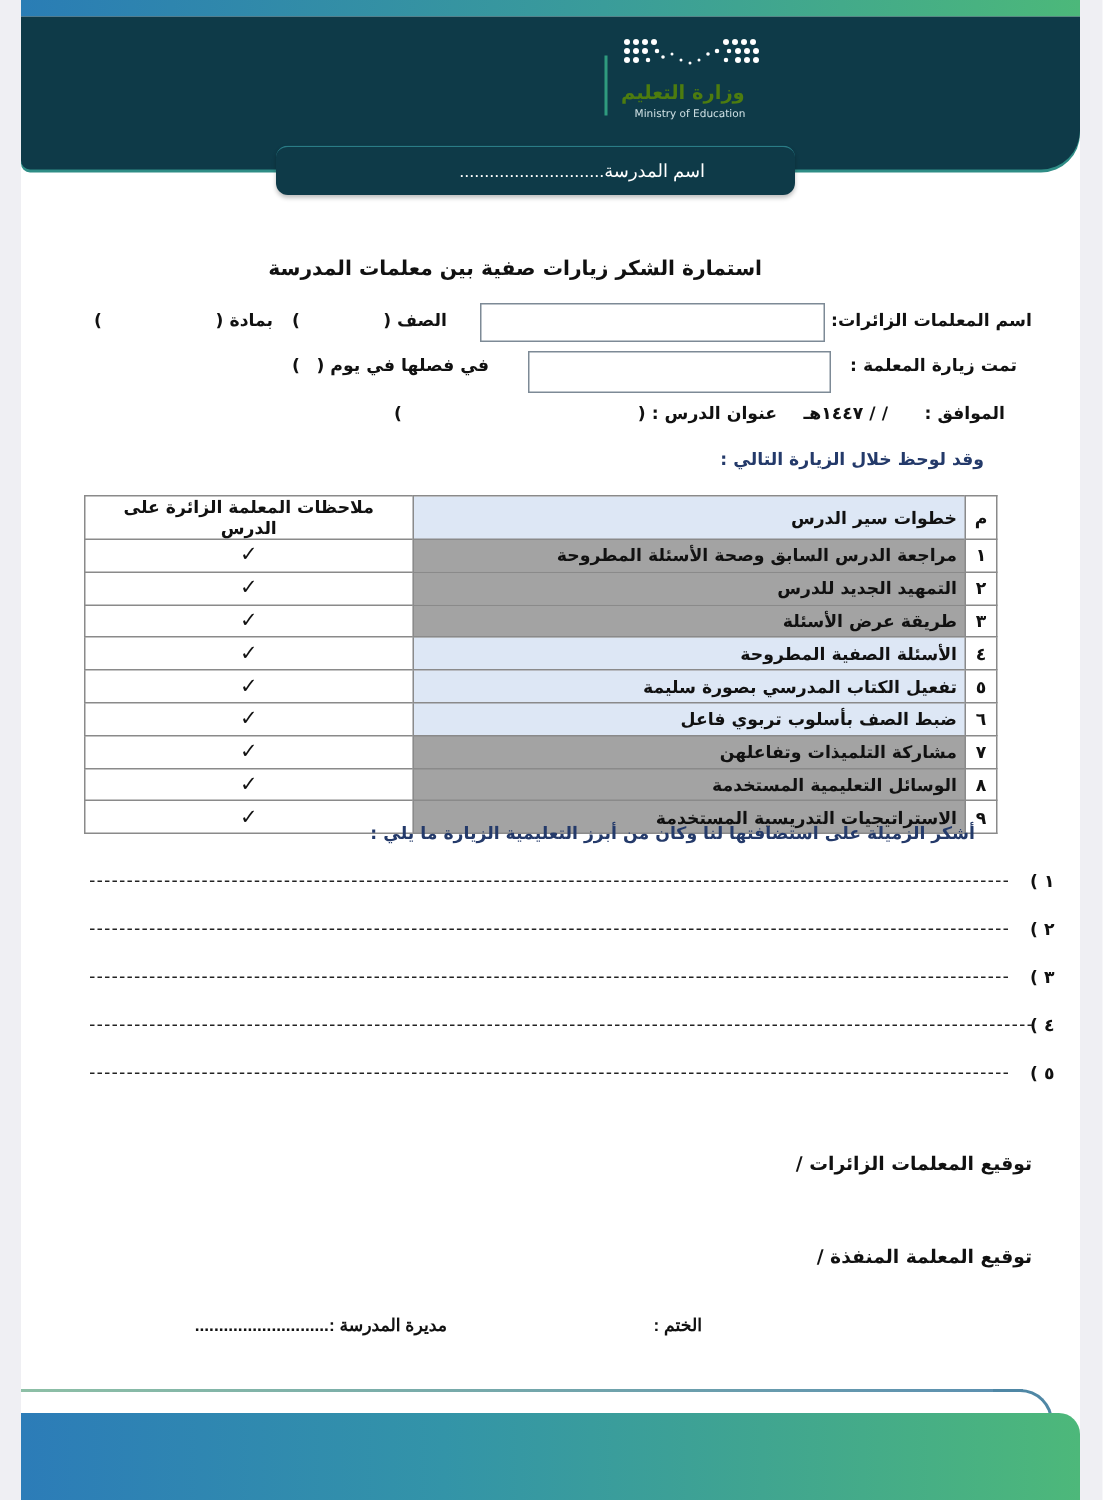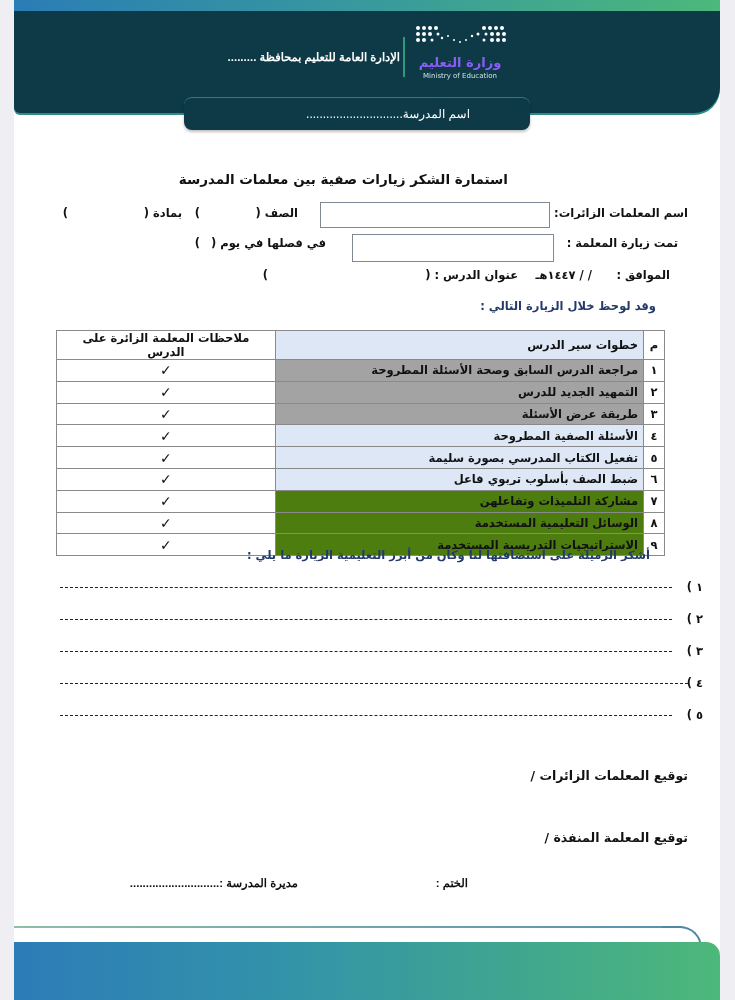--- a/index.html
+++ b/index.html
@@ -25,22 +25,22 @@
     border-radius: 0 0 26px 6px;
     box-shadow: 0 2px 0 #2f8d86;
   }
   .logo {
     position: absolute; left: 398px; top: 22px; width: 100px; height: 62px;
   }
   .logo-divider {
     position: absolute; left: 389px; top: 37px; width: 2px; height: 40px; background: #2f9b7e;
   }
   .logo-ar {
-    position: absolute; left: 400px; top: 55px; width: 92px; text-align: center;
-    color: #8b5cf6; font-size: 13px; font-weight: bold; letter-spacing: 0.5px;
+    position: absolute; left: 400px; top: 55px; width: 92px; text-align: left;
+    color: #4d7c0f; font-size: 13px; font-weight: bold; letter-spacing: 0.5px;
   }
   .logo-en {
     position: absolute; left: 400px; top: 72px; width: 92px; text-align: center;
     color: #cfe0e4; font-size: 7px; direction: ltr;
   }
   .directorate {
     position: absolute; left: 150px; top: 50px; width: 236px; text-align: right;
     color: #ffffff; font-size: 11.5px; font-weight: bold;
     font-family: "Liberation Sans", sans-serif;
   }
@@ -69,21 +69,21 @@
   }
   table.steps td, table.steps th {
     border: 1px solid #8a8a8a; height: 21.8px; padding: 0 5px;
   }
   table.steps th { font-weight: bold; background: #fff; }
   .col-num { width: 21px; text-align: center; }
   .col-step { width: 369px; text-align: right; }
   .col-note { width: 219px; text-align: center; background: #fff; }
   .g-green { background: #a3a3a3; }
   .g-blue { background: #dde7f5; }
-  .g-peach { background: #4d7c0f; }
+  .g-peach { background: #a3a3a3; }
   .hdr-step { background: #dde7f5 !important; }
   .check { font-size: 14px; font-weight: normal; }
   
   .line-row { position: absolute; left: 34px; width: 655px; height: 16px; }
   .line-row .num { position: absolute; right: 0; top: 0; font-size: 11.5px; font-weight: bold; }
   .line-row .dash { position: absolute; left: 12px; top: 7px; border-top: 1.3px dashed #222; }
   
   .footer-line {
     position: absolute; left: 0; top: 926px; width: 668px; height: 2px;
     background: linear-gradient(to right, #8dbfa6, #5b8fb0);
@@ -136,21 +136,20 @@
         <circle cx="92" cy="12" r="2"></circle>
         <circle cx="80" cy="18" r="2"></circle>
         <circle cx="86" cy="18" r="2"></circle>
       <circle cx="92" cy="18" r="2"></circle>
         <circle cx="72" cy="18" r="1.5"></circle>
     </g>
   </svg>
   <div class="logo-divider"></div>
   <div class="logo-ar">وزارة التعليم</div>
   <div class="logo-en">Ministry of Education</div>
-  <div class="directorate">الإدارة العامة للتعليم بمحافظة .........</div>
 
   <div class="school-box">
     <span class="school-label">اسم المدرسة.............................</span>
   </div>
 
   <div class="t title">استمارة الشكر زيارات صفية بين معلمات المدرسة</div>
 
   <div class="t lbl" style="right:32px; top:206px;">اسم المعلمات الزائرات:</div>
   <div class="box" style="left:306px; top:202px; width:230px;"></div>
   <div class="t lbl" style="right:422px; top:206px;">الصف (</div>

